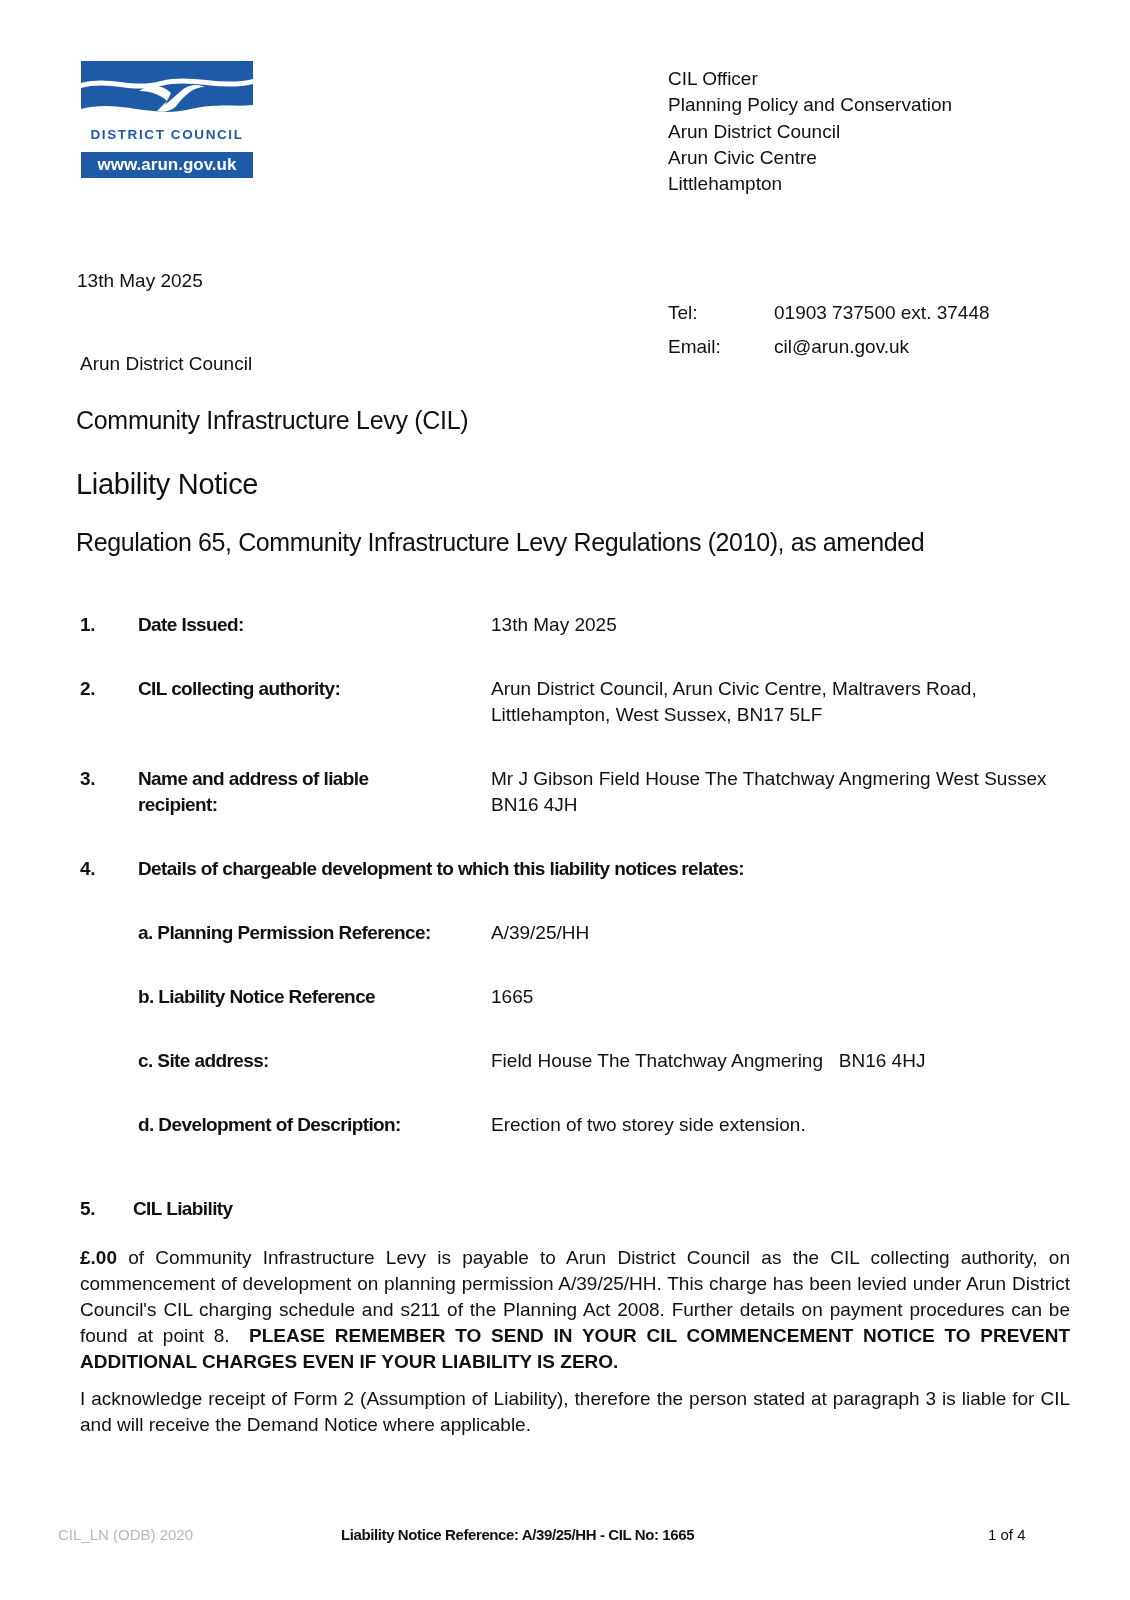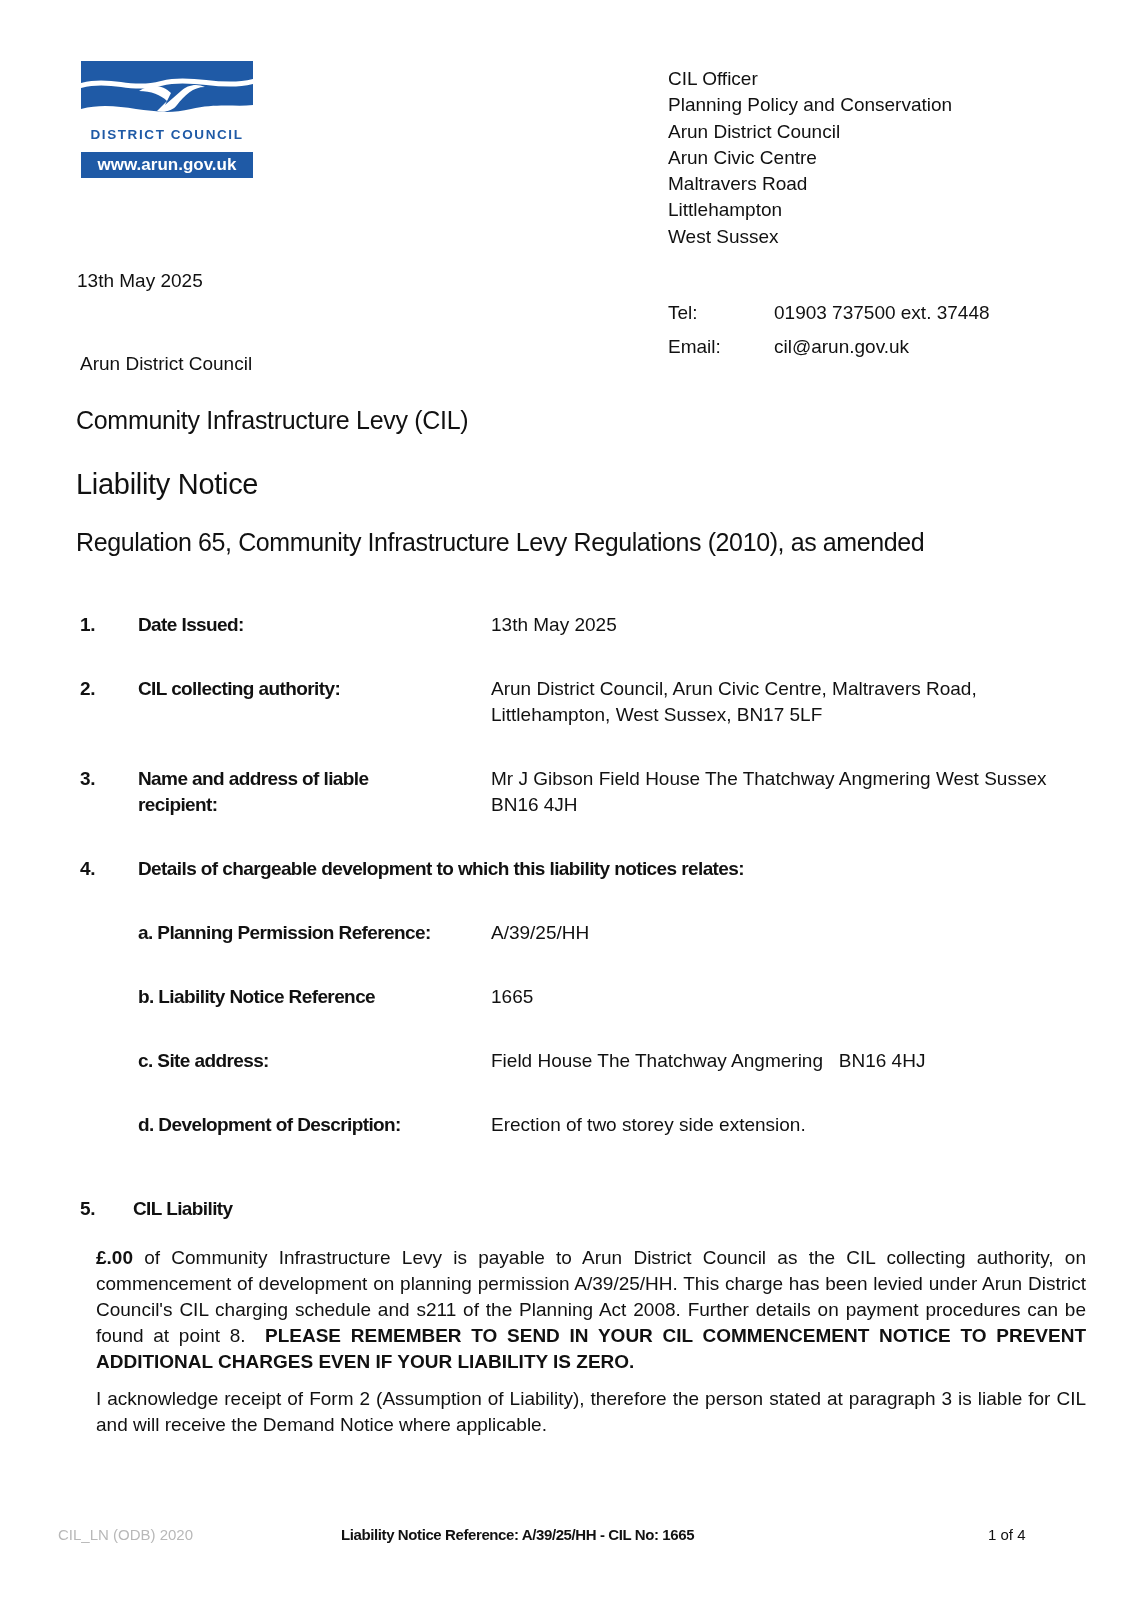--- a/index.html
+++ b/index.html
@@ -17,21 +17,21 @@
   .contact-row .k { width:106px; }
   .txt19 { font-size:19px; }
   .h1 { font-size:25px; letter-spacing:-0.3px; }
   .h2 { font-size:29px; letter-spacing:-0.3px; }
   .h3 { font-size:25px; letter-spacing:-0.4px; }
   .row { position:absolute; left:80px; width:980px; font-size:19px; line-height:26px; }
   .num { position:absolute; left:0; font-weight:bold; letter-spacing:-0.4px; }
   .lbl { position:absolute; left:58px; width:320px; font-weight:bold; letter-spacing:-0.6px; }
   .val { position:absolute; left:411px; width:560px; }
   .sublbl { position:absolute; left:58px; width:340px; font-weight:bold; letter-spacing:-0.6px; }
-  .para { position:absolute; left:80px; width:990px; font-size:19px; line-height:26px; text-align:justify;margin-left:16px; }
+  .para { position:absolute; left:80px; width:990px; font-size:19px; line-height:26px; text-align:justify; }
   .para b { font-weight:bold; }
   .footer { position:absolute; top:1526px; font-size:15px; }
 </style>
 </head>
 <body>
 
 <div class="abs logo">
   <div class="logo-top">
     <svg width="172" height="64" viewBox="0 0 172 64">
       <path d="M0 22 C30 14, 50 28, 80 20 C110 12, 140 26, 172 18 L172 23 C140 31, 110 17, 80 25 C50 33, 30 19, 0 27 Z" fill="#fff"></path>
@@ -41,23 +41,21 @@
   </div>
   <div class="logo-sub">DISTRICT COUNCIL</div>
   <div class="logo-url">www.arun.gov.uk</div>
 </div>
 
 <div class="abs addr">
   <div>CIL Officer</div>
   <div>Planning Policy and Conservation</div>
   <div>Arun District Council</div>
   <div>Arun Civic Centre</div>
-  <div>Maltravers Road</div>
   <div>Littlehampton</div>
-  <div>West Sussex</div>
 </div>
 
 <div class="abs contact">
   <div class="contact-row">
     <span class="k">Tel:</span>
     <span>01903 737500 ext. 37448</span>
   </div>
   <div class="contact-row">
     <span class="k">Email:</span>
     <span>cil@arun.gov.uk</span>

